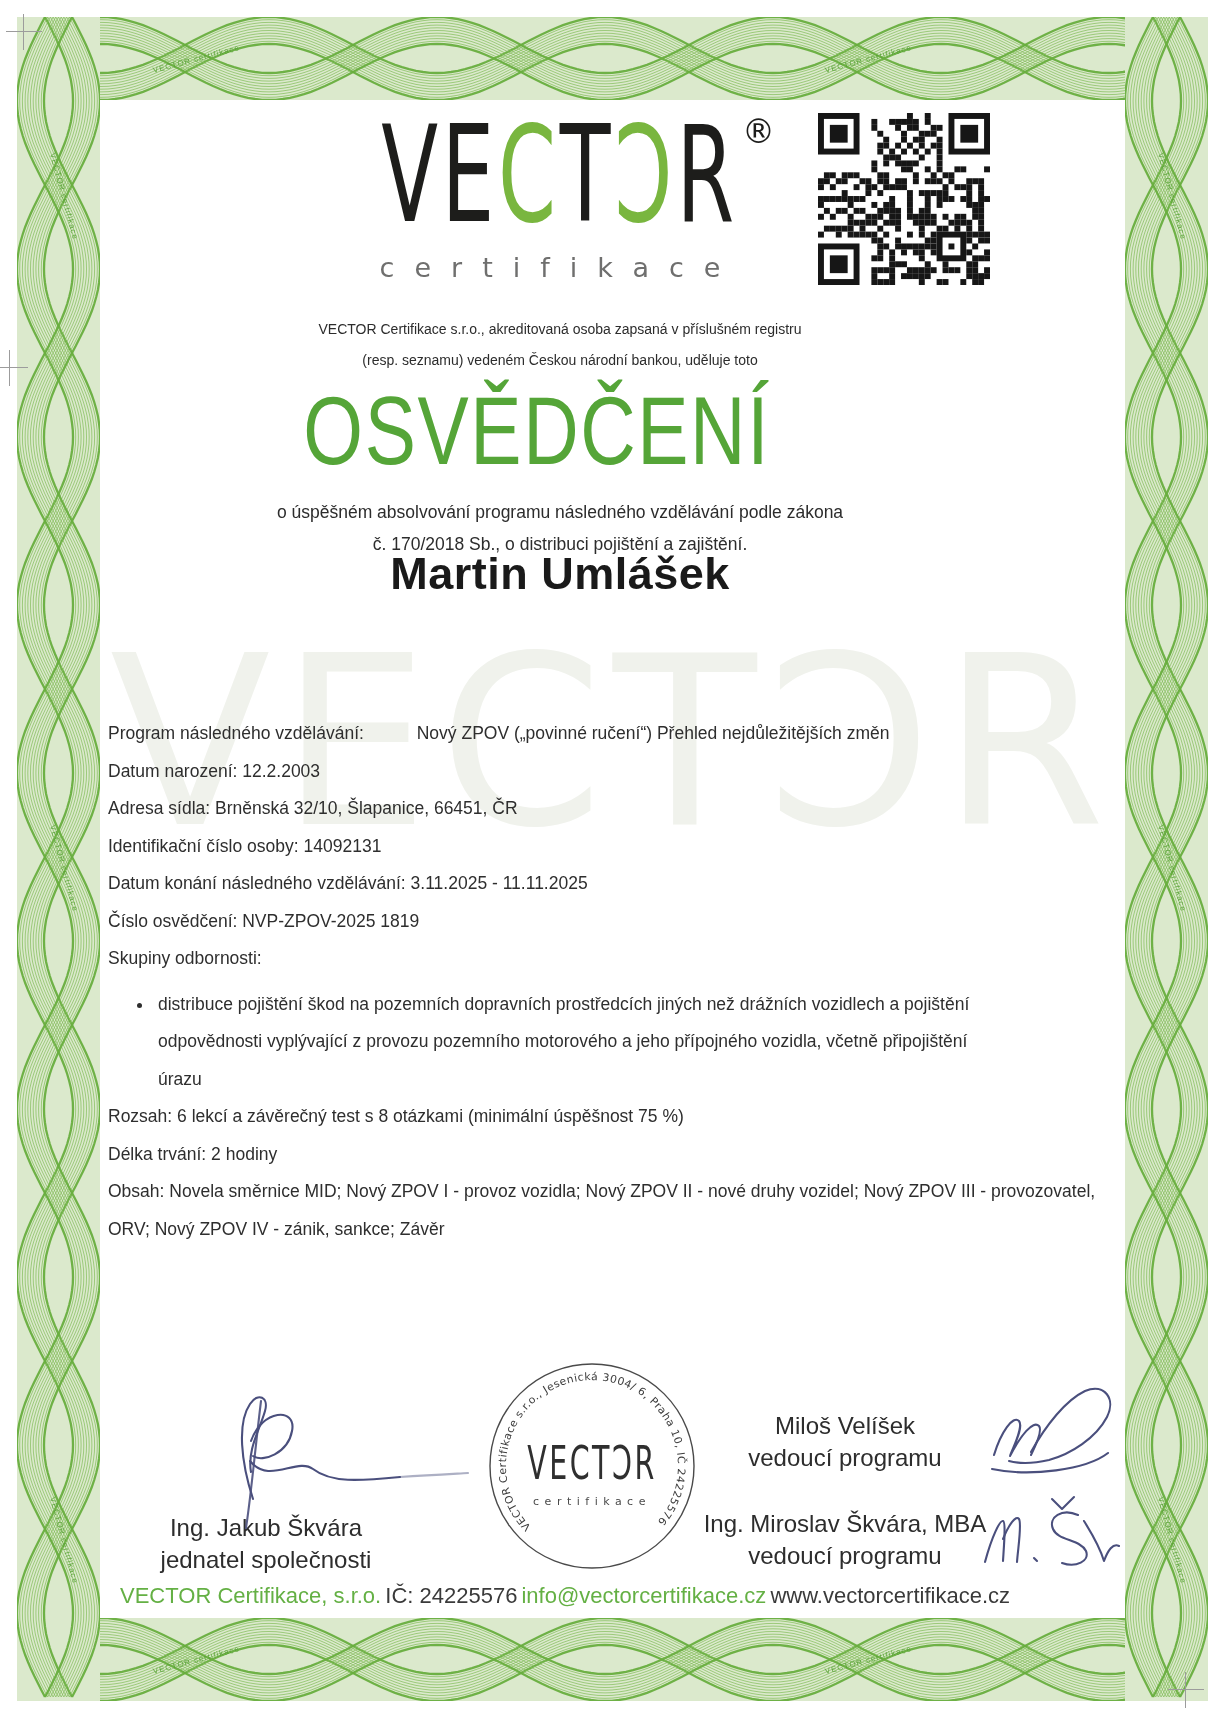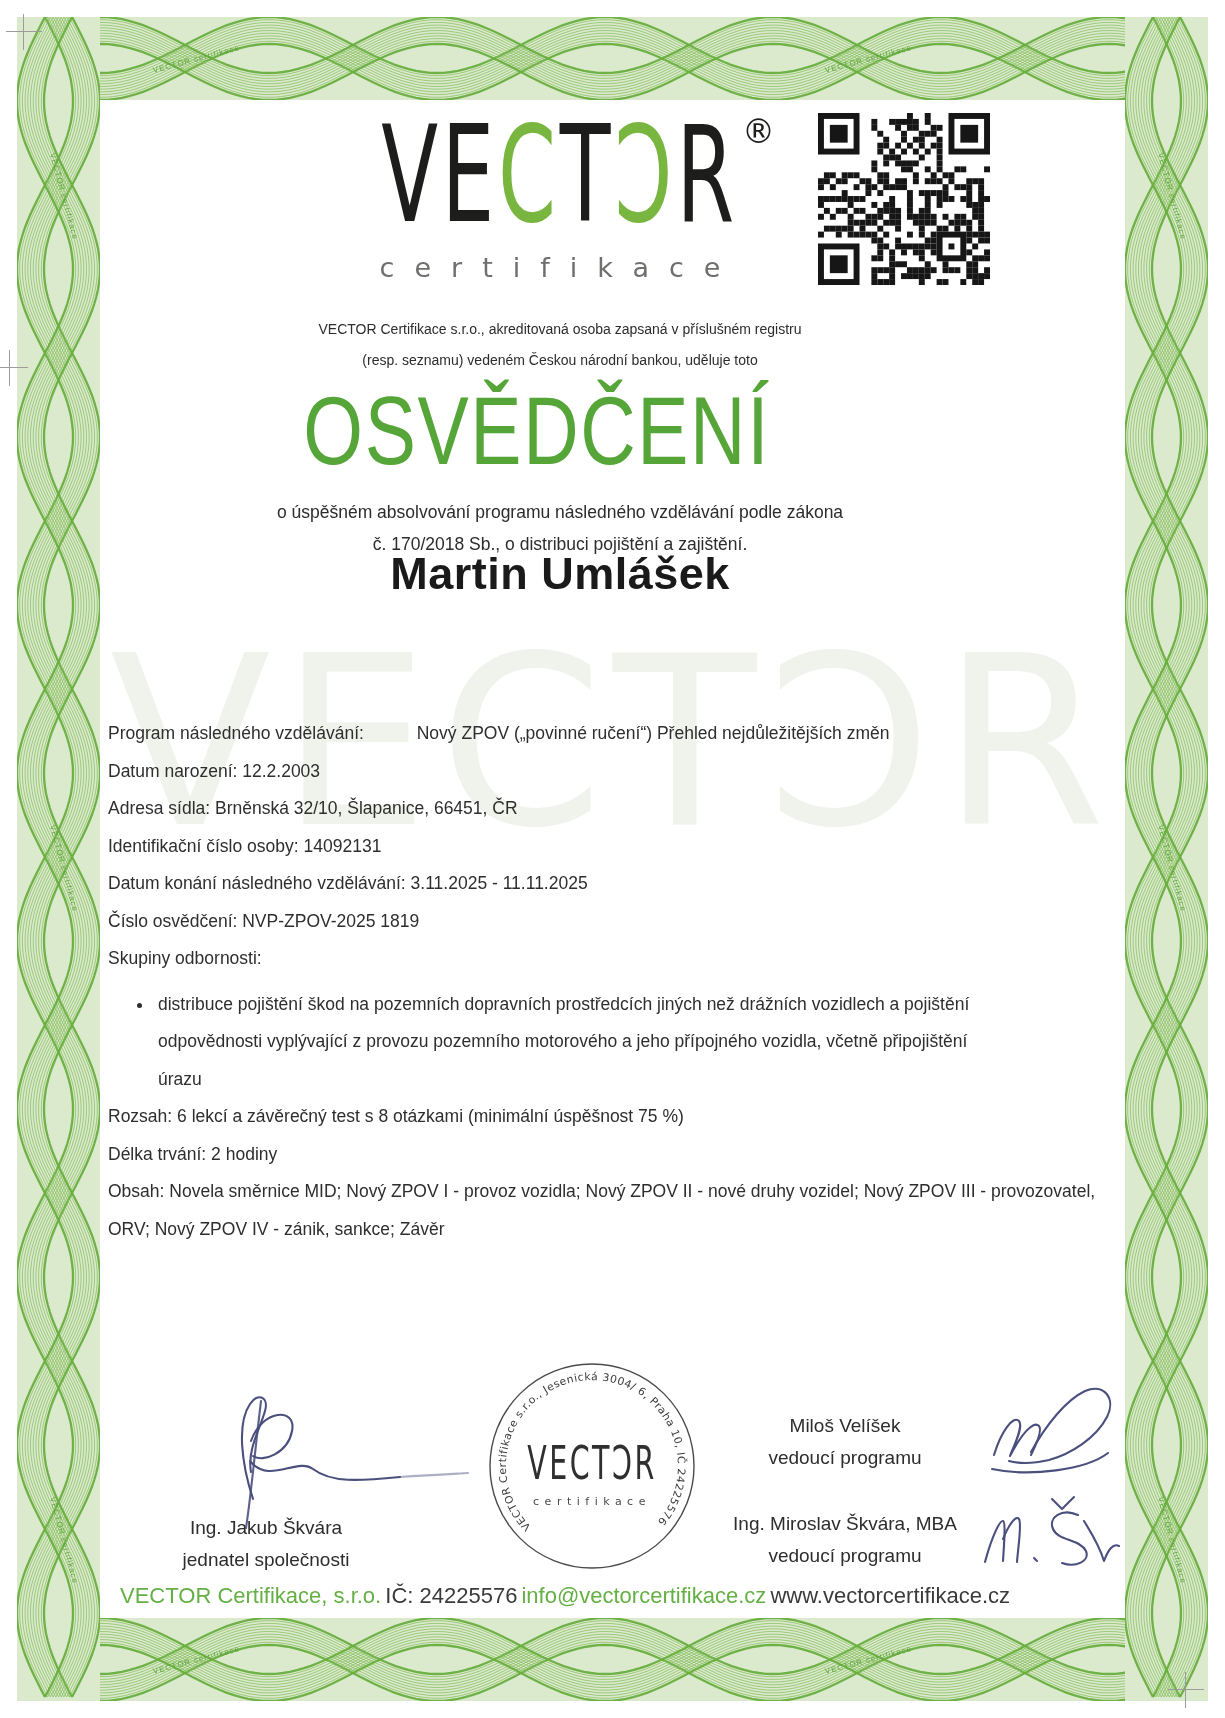--- a/index.html
+++ b/index.html
@@ -45,21 +45,21 @@
   .name{top:448px;font-size:45px;font-weight:bold;color:#1a1a1a;letter-spacing:.5px;}
   
   .details{left:8px;top:615px;width:1010px;font-size:17.5px;line-height:37.5px;color:#2e2e2e;}
   .details p{margin:0;}
   .details .b{font-weight:normal;padding-left:48px;}
   .details ul{margin:8px 0 0;padding:0 0 0 46px;}
   .details li{max-width:845px;padding-left:4px;}
   
   .sigs{position:absolute;left:0;top:0;z-index:3;pointer-events:none;}
   .sigs path{fill:none;stroke:#4a4f7d;stroke-width:2.1;stroke-linecap:round;stroke-linejoin:round;}
-  .sig-label{text-align:center;font-size:19px;color:#2d2d2d;line-height:32px;}
+  .sig-label{text-align:center;font-size:24px;color:#2d2d2d;line-height:32px;}
   .sig-left{left:16px;top:1412px;width:300px;}
   .sig-rt{left:545px;top:1310px;width:400px;}
   .sig-rb{left:545px;top:1408px;width:400px;}
   .stamp{left:384px;top:1258px;}
   .stamp text{font-family:"DejaVu Sans",sans-serif;}
   
   .footer{left:20px;top:1483px;width:890px;display:flex;justify-content:space-between;
           font-size:22px;color:#3a3a3a;white-space:nowrap;}
   .footer .grn{color:#64b044;}
 </style>

